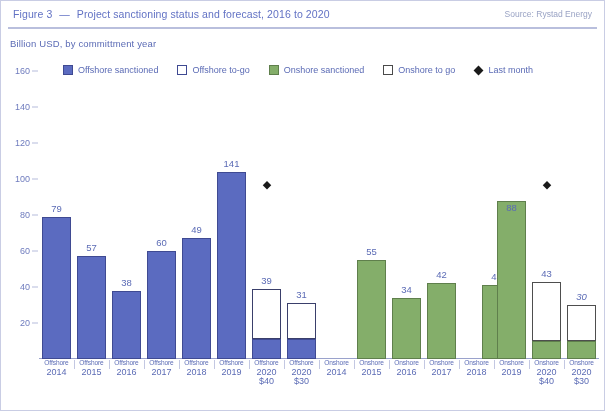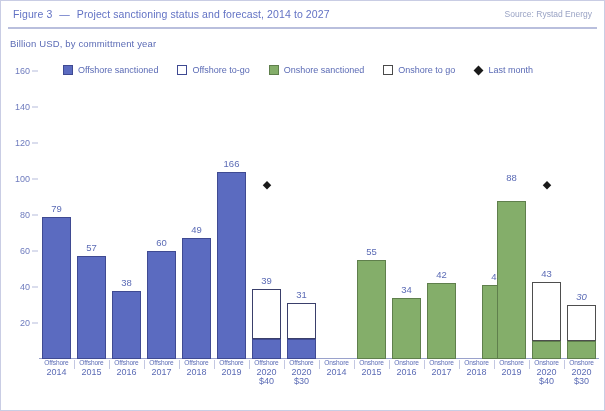--- a/index.html
+++ b/index.html
@@ -125,21 +125,21 @@
 </style>
 </head>
 <body>
 
 <div class="frame">
 
   <div class="header">
     <div class="hdr-left">
       <span class="fig-num">Figure 3</span>
       <span class="fig-dash">—</span>
-      <span class="fig-title">Project sanctioning status and forecast, 2014 to 2027</span>
+      <span class="fig-title">Project sanctioning status and forecast, 2016 to 2020</span>
     </div>
     <div class="hdr-right">Source: Rystad Energy</div>
   </div>
   <div class="hdr-rule"></div>
 
   <div class="subtitle">Billion USD, by committment year</div>
 
   <div class="legend">
     <div class="lg-item">
       <span class="lg-swatch filled-blue"></span>
@@ -199,21 +199,21 @@
         <div class="slot" style="left: 105px; width: 35px;">
           <div class="bar blue" style="height: 108px;"></div>
           <div class="vlabel" style="bottom: 111px;">60</div>
         </div>
         <div class="slot" style="left: 140px; width: 35px;">
           <div class="bar blue" style="height: 120.6px;"></div>
           <div class="vlabel" style="bottom: 123.6px;">49</div>
         </div>
         <div class="slot" style="left: 175px; width: 35px;">
           <div class="bar blue" style="height: 187.2px;"></div>
-          <div class="vlabel" style="bottom: 190.2px;">166</div>
+          <div class="vlabel" style="bottom: 190.2px;">141</div>
         </div>
         <div class="slot" style="left: 210px; width: 35px;">
           <div class="bar blue" style="height: 19.8px;"></div>
           <div class="bar togo-blue" style="height: 50.4px; bottom: 19.8px;"></div>
           <div class="vlabel" style="bottom: 73.2px;">39</div>
         </div>
         <div class="slot" style="left: 245px; width: 35px;">
           <div class="bar blue" style="height: 19.8px;"></div>
           <div class="bar togo-blue" style="height: 36px; bottom: 19.8px;"></div>
           <div class="vlabel" style="bottom: 58.8px;">31</div>
@@ -229,21 +229,21 @@
         <div class="slot" style="left: 385px; width: 35px;">
           <div class="bar green" style="height: 75.6px;"></div>
           <div class="vlabel" style="bottom: 78.6px;">42</div>
         </div>
         <div class="slot" style="left: 440px; width: 35px;">
           <div class="bar green" style="height: 73.8px;"></div>
           <div class="vlabel" style="bottom: 76.8px;">41</div>
         </div>
         <div class="slot" style="left: 455px; width: 35px;">
           <div class="bar green" style="height: 158.4px;"></div>
-          <div class="vlabel" style="bottom: 176px;">88</div>
+          <div class="vlabel" style="bottom: 146px;">88</div>
         </div>
         <div class="slot" style="left: 490px; width: 35px;">
           <div class="bar green" style="height: 18px;"></div>
           <div class="bar togo-green" style="height: 59.4px; bottom: 18px;"></div>
           <div class="vlabel" style="bottom: 80.4px;">43</div>
         </div>
         <div class="slot" style="left: 525px; width: 35px; font-style: italic;">
           <div class="bar green" style="height: 18px;"></div>
           <div class="bar togo-green" style="height: 36px; bottom: 18px;"></div>
           <div class="vlabel" style="bottom: 57px;">30</div>

